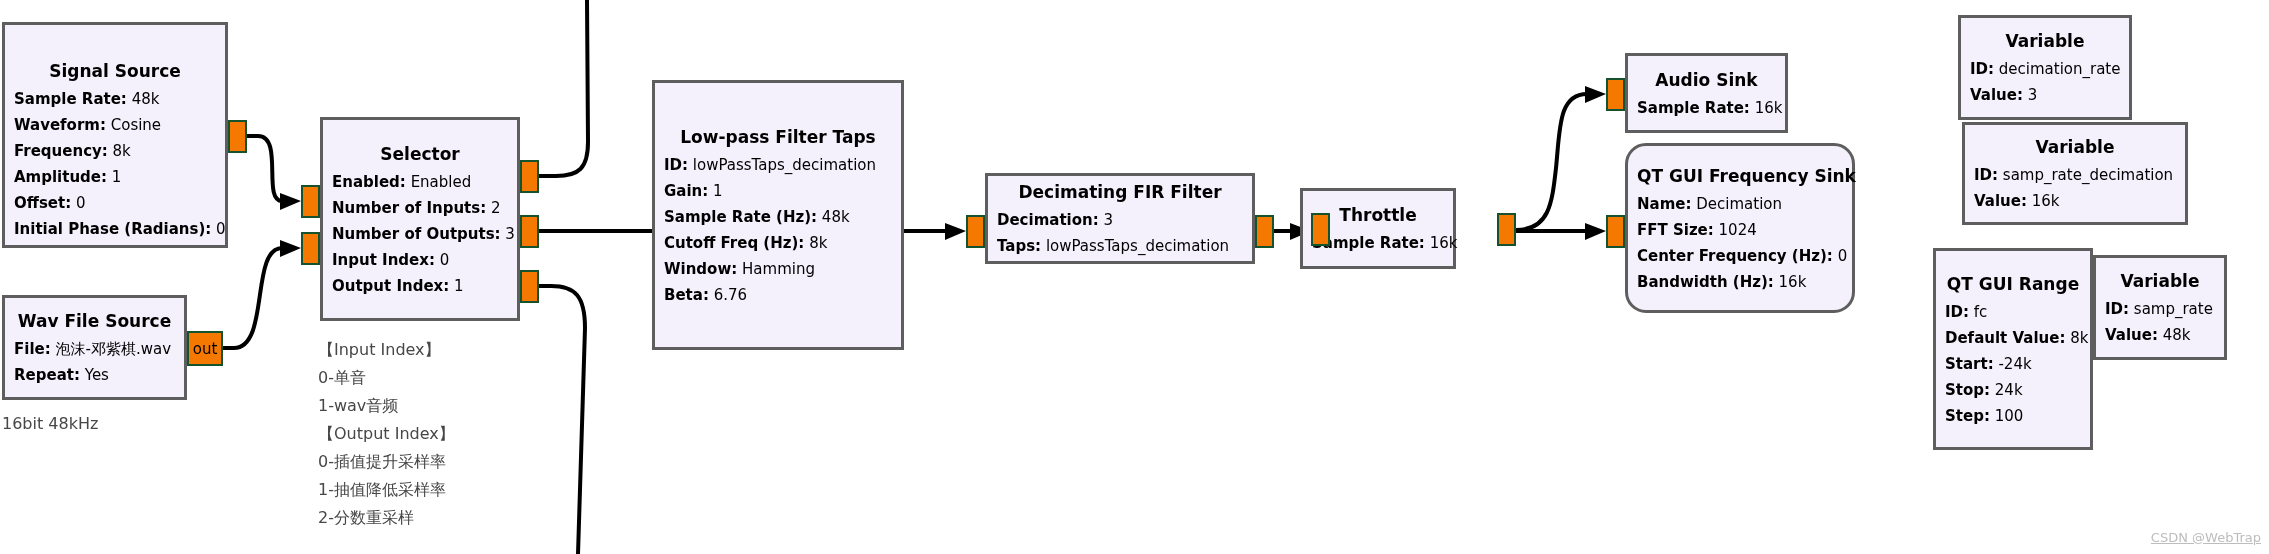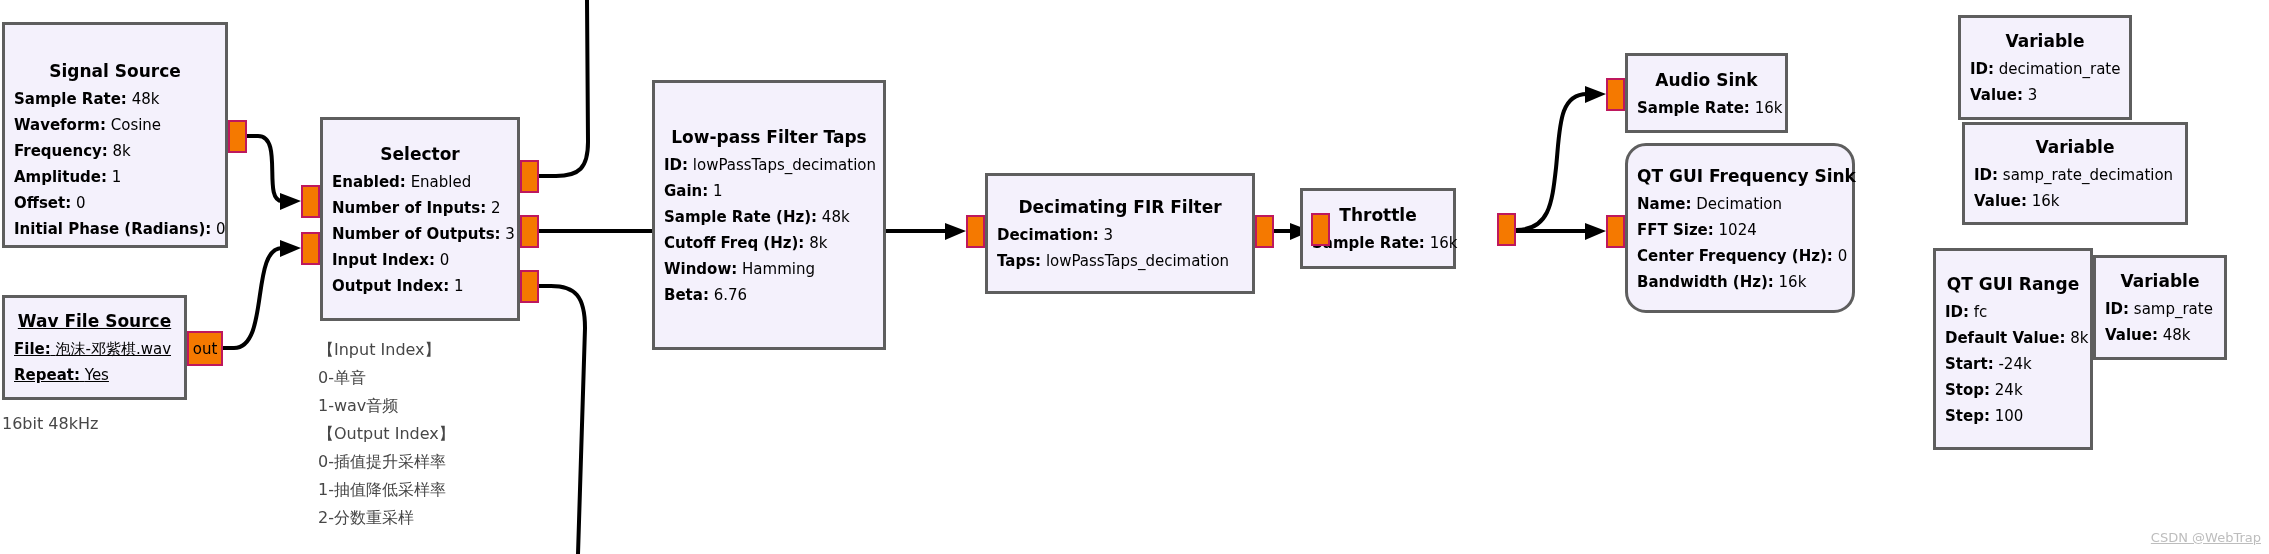--- a/index.html
+++ b/index.html
@@ -17,21 +17,21 @@
     justify-content:center; padding:3px 9px; color:#000;
   }
   .block .title {
     font-weight:bold; font-size:17px; text-align:center;
     padding:2px 0 3px 0; white-space:nowrap; line-height:24px;
   }
   .param { font-size:15px; line-height:26px; white-space:nowrap; }
   .param .k { font-weight:bold; }
 
   .port {
-    position:absolute; background:#F57900; border:2px solid #be185d;
+    position:absolute; background:#F57900; border:2px solid #14532d;
     box-sizing:border-box; z-index:3;
   }
   .port.labeled {
     display:flex; align-items:center; justify-content:center;
     font-size:15px; color:#000;
   }
 
   .comment { position:absolute; color:#474747; font-size:16px; line-height:28px; z-index:2; white-space:nowrap; }
   .watermark { position:absolute; right:8px; bottom:9px; color:#BDBDBD; font-size:13px; z-index:2;text-decoration:underline; }
 </style>
@@ -69,21 +69,21 @@
     <div class="title">Signal Source</div>
     <div class="param"><span class="k">Sample Rate:</span> <span class="v">48k</span></div>
     <div class="param"><span class="k">Waveform:</span> <span class="v">Cosine</span></div>
     <div class="param"><span class="k">Frequency:</span> <span class="v">8k</span></div>
     <div class="param"><span class="k">Amplitude:</span> <span class="v">1</span></div>
     <div class="param"><span class="k">Offset:</span> <span class="v">0</span></div>
     <div class="param"><span class="k">Initial Phase (Radians):</span> <span class="v">0</span></div>
   </div>
   <div class="port" style="left:228px; top:120px; width:19px; height:33px;"></div>
 
-  <div class="block" style="left:2px; top:295px; width:185px; height:105px;text-decoration:underline;">
+  <div class="block" style="left:2px; top:295px; width:185px; height:105px;">
     <div class="title">Wav File Source</div>
     <div class="param"><span class="k">File:</span> <span class="v">泡沫-邓紫棋.wav</span></div>
     <div class="param"><span class="k">Repeat:</span> <span class="v">Yes</span></div>
   </div>
   <div class="port labeled" style="left:187px; top:331px; width:36px; height:35px;">
     <span>out</span>
   </div>
 
   <div class="block" style="left:320px; top:117px; width:200px; height:204px;">
     <div class="title">Selector</div>
@@ -106,31 +106,31 @@
     <div>【Output Index】</div>
     <div>0-插值提升采样率</div>
     <div>1-抽值降低采样率</div>
     <div>2-分数重采样</div>
   </div>
 
   <div class="comment" style="left:2px; top:410px;">
     <div>16bit 48kHz</div>
   </div>
 
-  <div class="block" style="left:652px; top:80px; width:234px; height:270px;">
+  <div class="block" style="left:652px; top:80px; width:252px; height:270px;">
     <div class="title">Low-pass Filter Taps</div>
     <div class="param"><span class="k">ID:</span> <span class="v">lowPassTaps_decimation</span></div>
     <div class="param"><span class="k">Gain:</span> <span class="v">1</span></div>
     <div class="param"><span class="k">Sample Rate (Hz):</span> <span class="v">48k</span></div>
     <div class="param"><span class="k">Cutoff Freq (Hz):</span> <span class="v">8k</span></div>
     <div class="param"><span class="k">Window:</span> <span class="v">Hamming</span></div>
     <div class="param"><span class="k">Beta:</span> <span class="v">6.76</span></div>
   </div>
 
-  <div class="block" style="left:985px; top:173px; width:270px; height:121px;">
+  <div class="block" style="left:985px; top:173px; width:270px; height:91px;">
     <div class="title">Decimating FIR Filter</div>
     <div class="param"><span class="k">Decimation:</span> <span class="v">3</span></div>
     <div class="param"><span class="k">Taps:</span> <span class="v">lowPassTaps_decimation</span></div>
   </div>
   <div class="port" style="left:966px; top:215px; width:19px; height:33px;"></div>
   <div class="port" style="left:1255px; top:215px; width:19px; height:33px;"></div>
 
   <div class="block" style="left:1300px; top:188px; width:156px; height:81px;">
     <div class="title">Throttle</div>
     <div class="param"><span class="k">Sample Rate:</span> <span class="v">16k</span></div>

